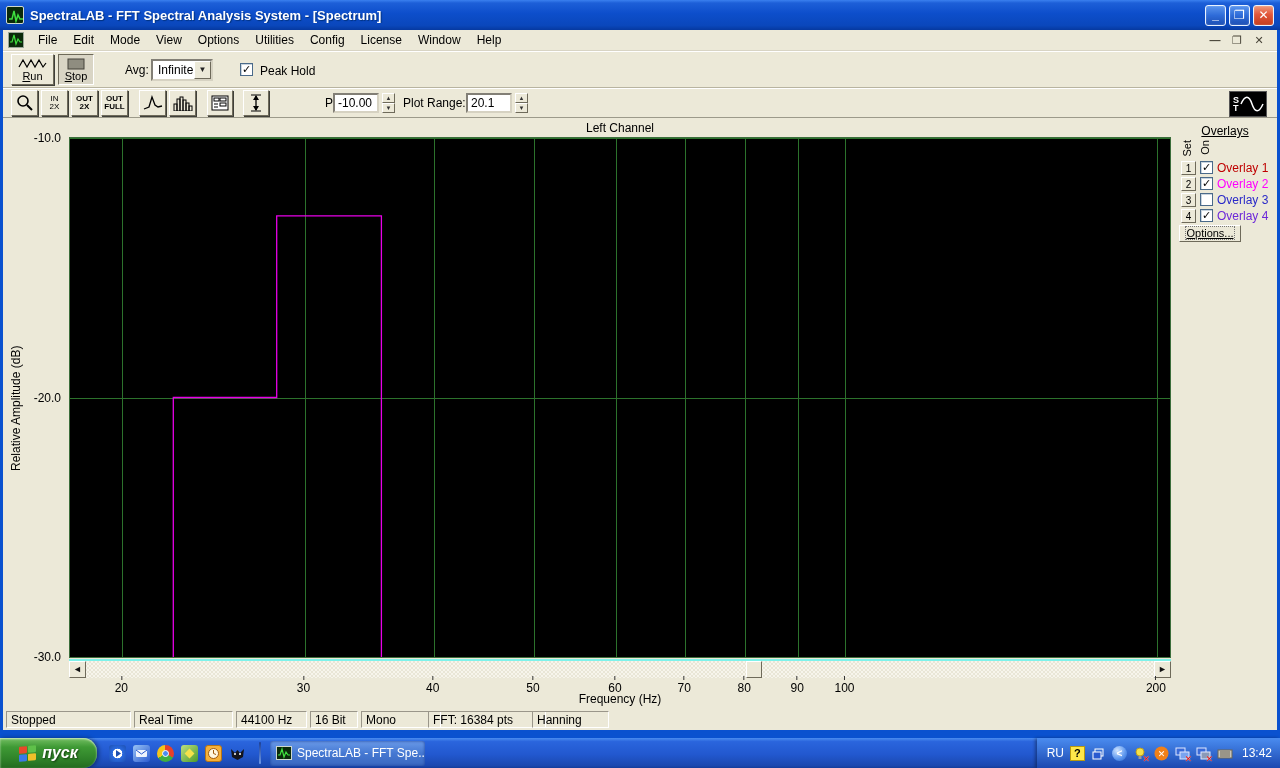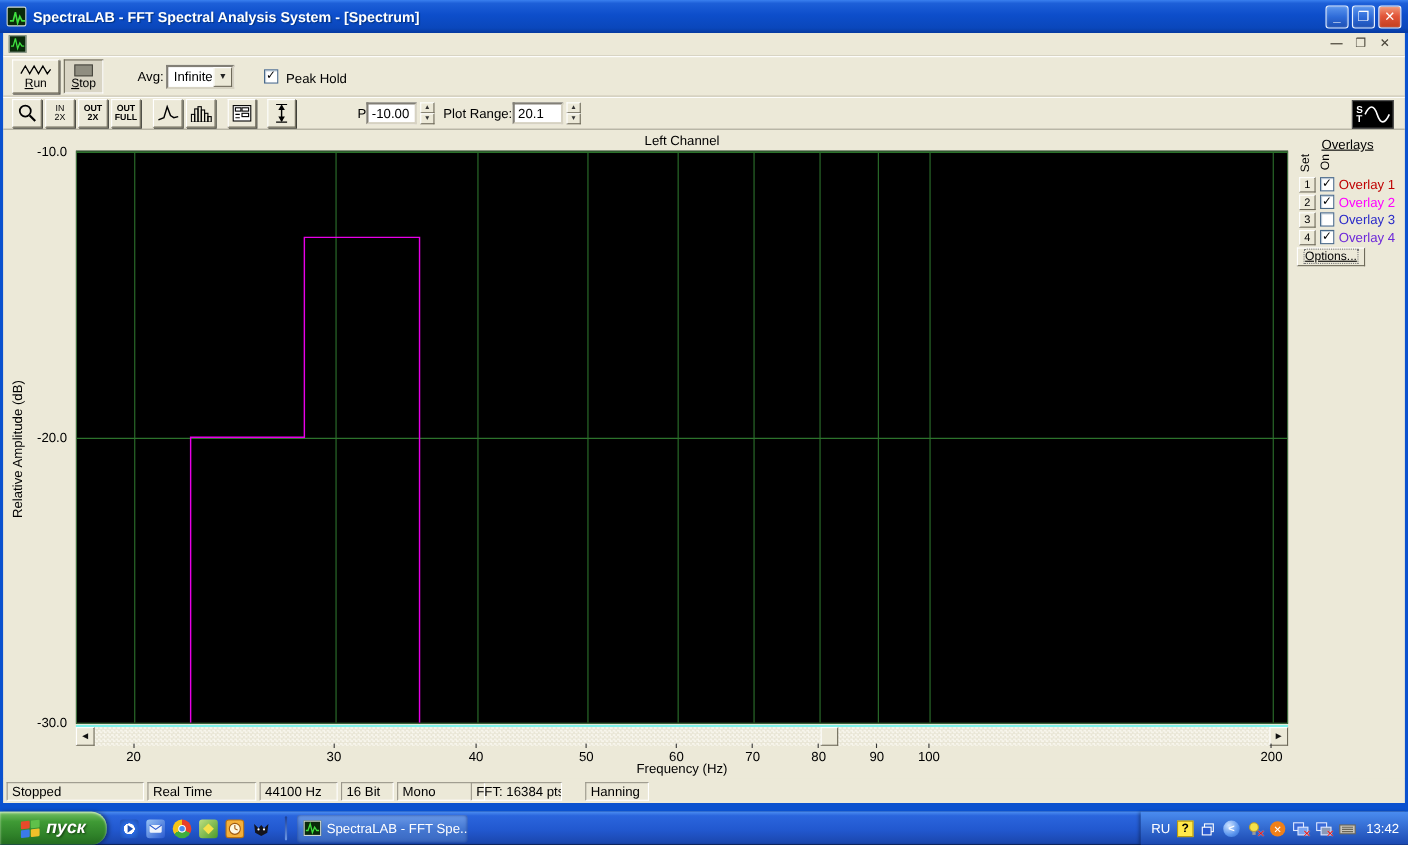--- a/index.html
+++ b/index.html
@@ -136,20 +136,32 @@
       <div class="cap-btn">❐</div>
       <div class="cap-btn cap-close">✕</div>
     </div>
 
     <div id="menubar">
       <div class="menu-ico">
         <svg width="14" height="14">
             <polyline points="1,9 3,9 5,2 7,11 9,6 11,9 13,9" stroke="#3fe03f" stroke-width="1.2" fill="none"></polyline>
           </svg>
       </div>
+      <div id="menu-items" style="display: flex;">
+          <span class="menu-item">File</span>
+          <span class="menu-item">Edit</span>
+          <span class="menu-item">Mode</span>
+          <span class="menu-item">View</span>
+          <span class="menu-item">Options</span>
+          <span class="menu-item">Utilities</span>
+          <span class="menu-item">Config</span>
+          <span class="menu-item">License</span>
+          <span class="menu-item">Window</span>
+          <span class="menu-item">Help</span>
+        </div>
       <div id="mdi-btns">
         <span class="mdi-glyph">—</span>
         <span class="mdi-glyph">❐</span>
         <span class="mdi-glyph">✕</span>
       </div>
     </div>
 
     <div id="toolbar1">
       <div class="tbtn" style="left:8px; top:2px; width:43px; height:31px;">
         <svg width="30" height="13">
@@ -320,22 +332,22 @@
         <div id="ov-options"><u>Options...</u></div>
       </div>
     </div>
 
     <div id="statusbar">
         <div class="st-cell" style="left: 3px; width: 125px;">Stopped</div>
         <div class="st-cell" style="left: 131px; width: 99px;">Real Time</div>
         <div class="st-cell" style="left: 233px; width: 71px;">44100 Hz</div>
         <div class="st-cell" style="left: 307px; width: 48px;">16 Bit</div>
         <div class="st-cell" style="left: 358px; width: 80px;">Mono</div>
-        <div class="st-cell" style="left: 425px; width: 83px;">FFT: 16384 pts</div>
-        <div class="st-cell" style="left: 529px; width: 58px;">Hanning</div>
+        <div class="st-cell" style="left: 425px; width: 118px;">FFT: 16384 pts</div>
+        <div class="st-cell" style="left: 529px; width: 77px;">Hanning</div>
       </div>
   </div>
 
   <div id="win-bottom"></div>
 
   <div id="taskbar">
     <div id="start-btn">
       <span class="winflag">
         <span style="background:#e84a2a;"></span>
           <span style="background:#5fc04a;"></span>

